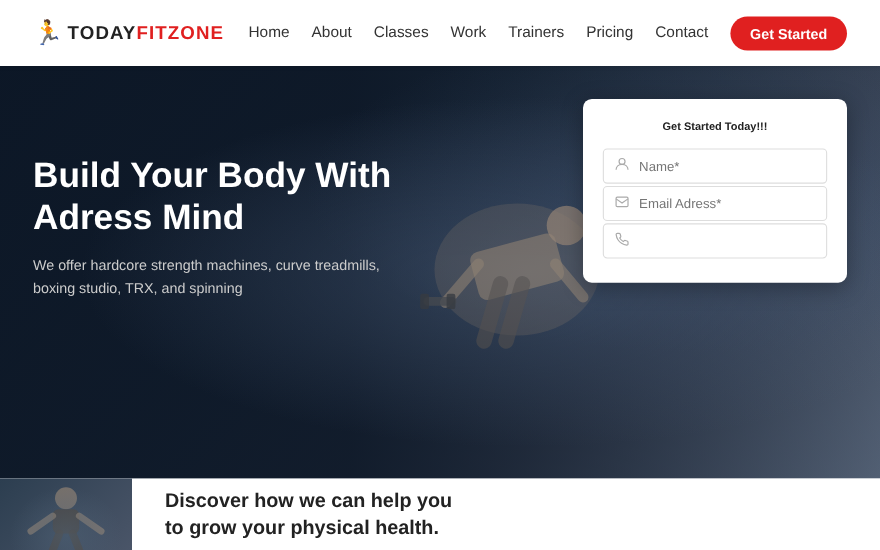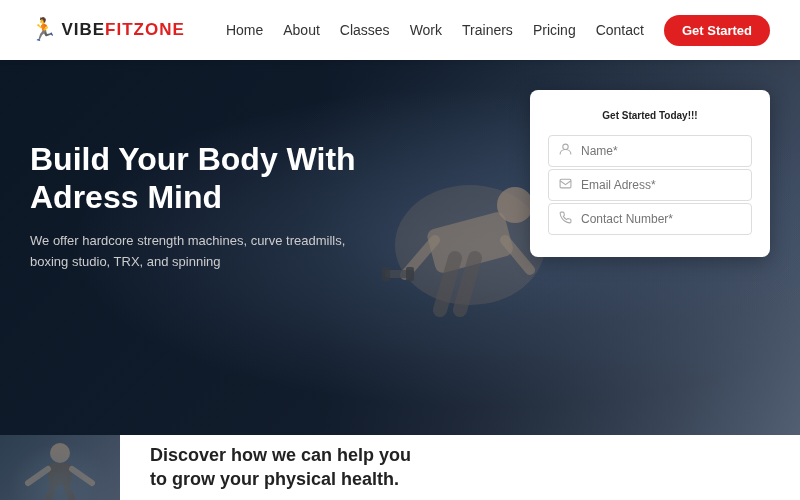--- a/index.html
+++ b/index.html
@@ -202,21 +202,21 @@
       line-height: 1.3;
     }
   </style>
 </head>
 <body>
 
 <nav class="navbar">
   <div class="logo">
     <span class="logo-icon">🏃</span>
     <span class="logo-text">
-      <span class="vibe">VIBE</span><span class="fit">FIT</span><span class="zone">ZONE</span>
+      <span class="vibe">TODAY</span><span class="fit">FIT</span><span class="zone">ZONE</span>
     </span>
   </div>
 
   <ul class="nav-links">
     <li><a href="#">Home</a></li>
     <li><a href="#">About</a></li>
     <li><a href="#">Classes</a></li>
     <li><a href="#">Work</a></li>
     <li><a href="#">Trainers</a></li>
     <li><a href="#">Pricing</a></li>
@@ -282,21 +282,20 @@
       </span>
       <input type="email" placeholder="Email Adress*" style="">
     </div>
 
     <div class="form-field">
       <span class="form-field-icon">
         <svg width="13" height="13" viewBox="0 0 24 24" fill="none" stroke="#aaa" stroke-width="2">
             <path d="M22 16.92v3a2 2 0 01-2.18 2 19.79 19.79 0 01-8.63-3.07 19.5 19.5 0 01-6-6 19.79 19.79 0 01-3.07-8.67A2 2 0 014.11 2h3a2 2 0 012 1.72c.127.96.361 1.903.7 2.81a2 2 0 01-.45 2.11L8.09 9.91a16 16 0 006 6l1.27-1.27a2 2 0 012.11-.45c.907.339 1.85.573 2.81.7A2 2 0 0122 16.92z"></path>
           </svg>
       </span>
-      <input type="tel" placeholder="Contact Number*" style="">
     </div>
 
   </div>
 </section>
 
 <div class="bottom-section">
   <div class="bottom-image">
     <svg width="100" height="65" viewBox="0 0 100 65" xmlns="http://www.w3.org/2000/svg">
 
       <circle cx="50" cy="18" r="10" fill="rgba(160,140,120,0.6)"></circle>

